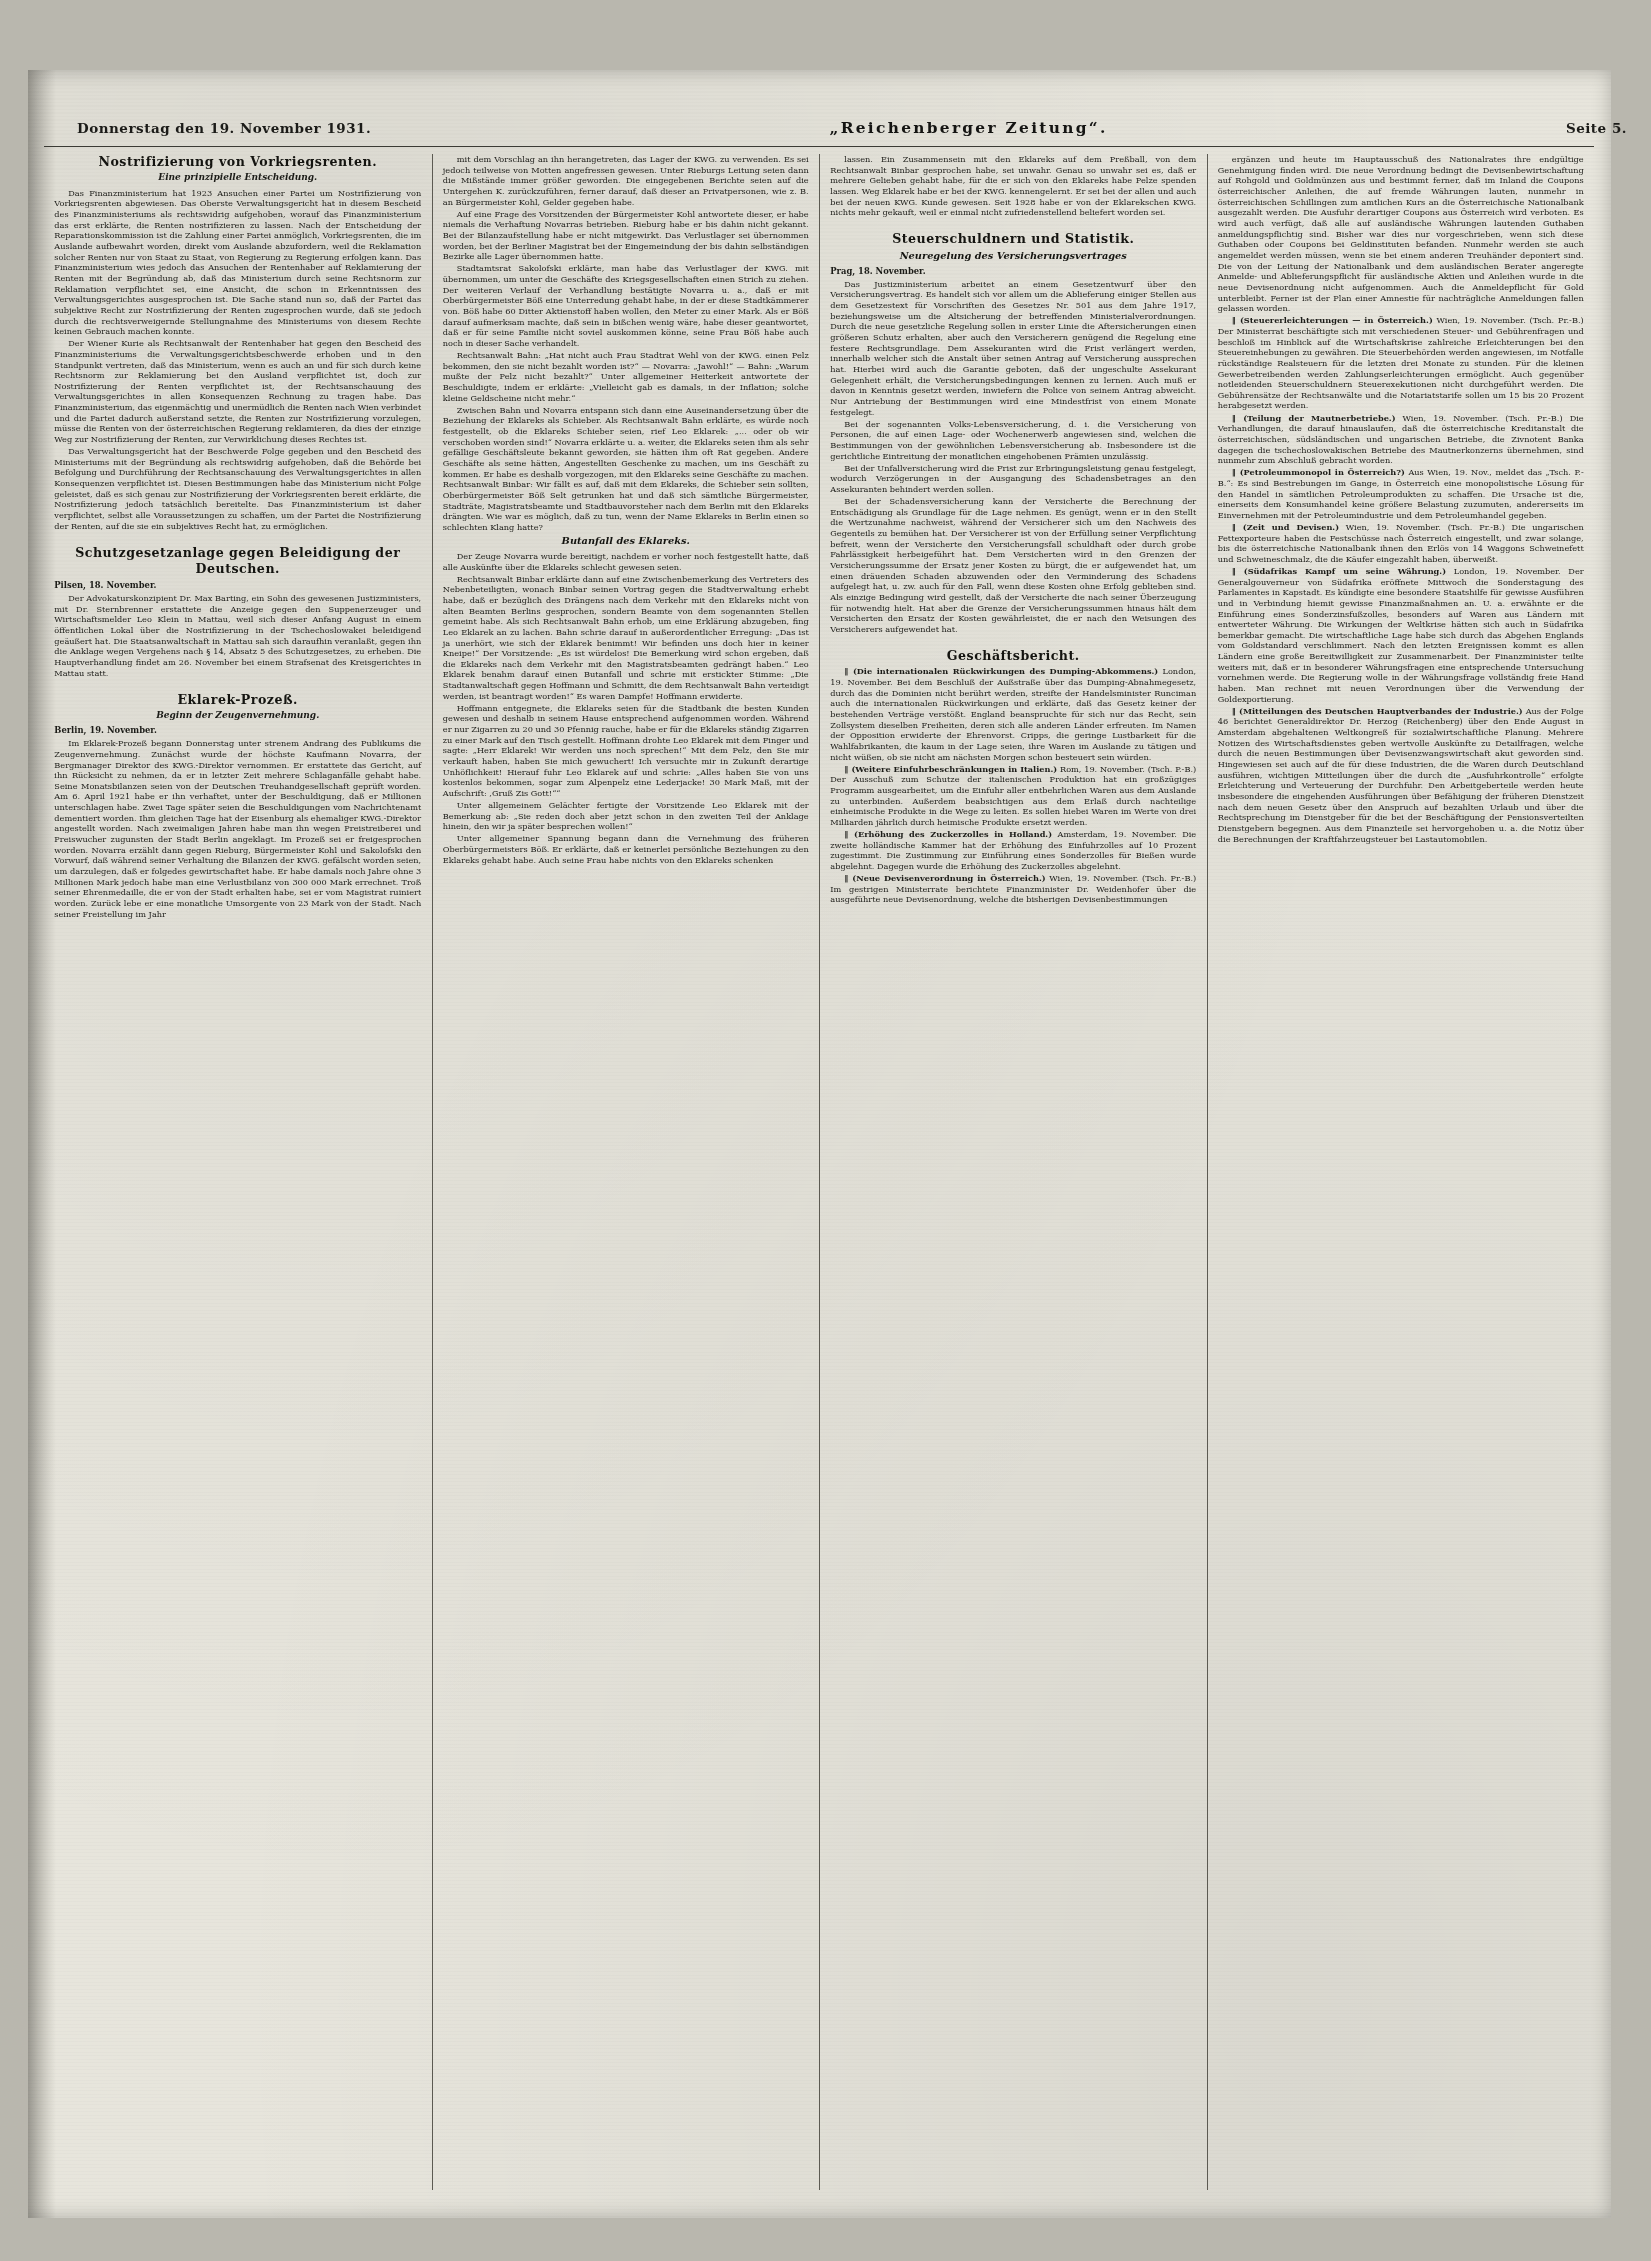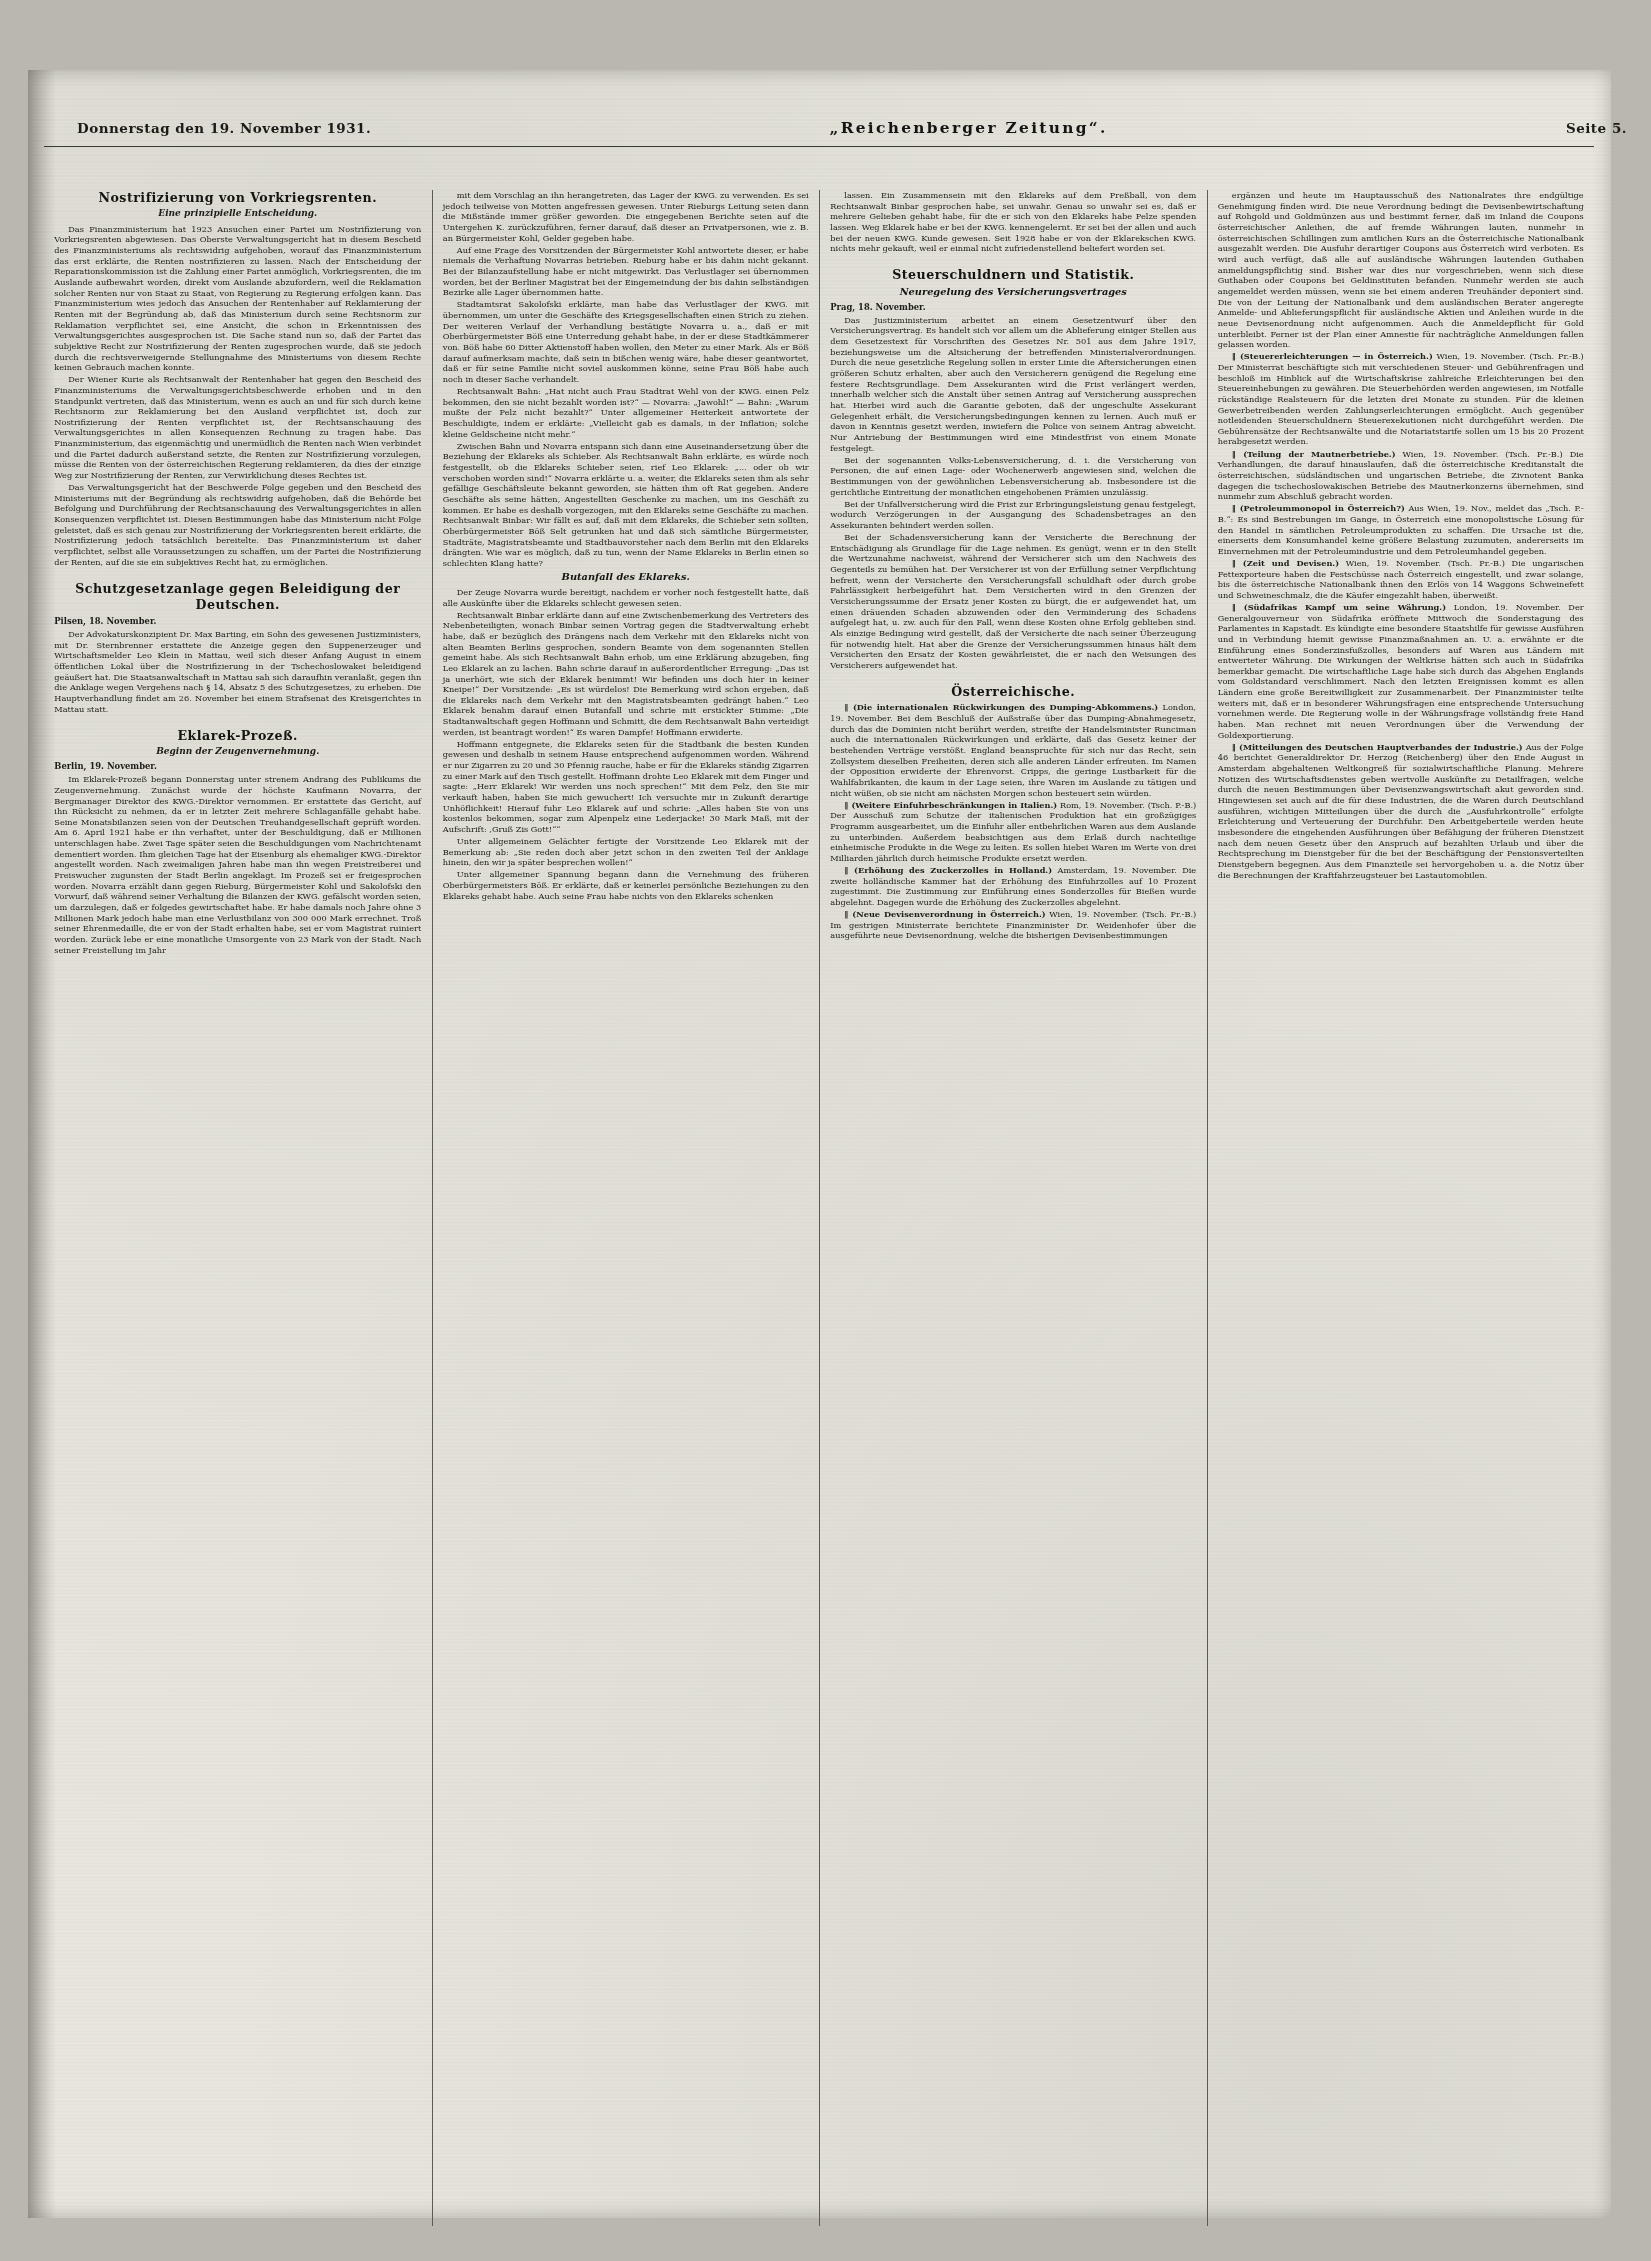--- a/index.html
+++ b/index.html
@@ -70,21 +70,20 @@
   }
   
   .columns {
     position: absolute;
     left: 44px;
     top: 154px;
     width: 1550px;
     height: 2036px;
     display: flex;
     gap: 0;
-    margin-top: 36px;
   }
   .col {
     width: 388px;
     padding: 0 10.3px;
     box-sizing: border-box;
     position: relative;
   }
   .col + .col {
     border-left: 0.9px solid #5c5a52;
   }
@@ -199,21 +198,21 @@
           <p class="body">lassen. Ein Zusammensein mit den Eklareks auf dem Preßball, von dem Rechtsanwalt Binbar gesprochen habe, sei unwahr. Genau so unwahr sei es, daß er mehrere Gelieben gehabt habe, für die er sich von den Eklareks habe Pelze spenden lassen. Weg Eklarek habe er bei der KWG. kennengelernt. Er sei bei der allen und auch bei der neuen KWG. Kunde gewesen. Seit 1928 habe er von der Eklarekschen KWG. nichts mehr gekauft, weil er einmal nicht zufriedenstellend beliefert worden sei.</p>
           <div class="biggap"></div>
           <h2 class="hdr">Steuerschuldnern und Statistik.</h2>
           <h3 class="subhdr">Neuregelung des Versicherungsvertrages</h3>
           <div class="dateline">Prag, 18. November.</div>
           <p class="body">Das Justizministerium arbeitet an einem Gesetzentwurf über den Versicherungsvertrag. Es handelt sich vor allem um die Ablieferung einiger Stellen aus dem Gesetzestext für Vorschriften des Gesetzes Nr. 501 aus dem Jahre 1917, beziehungsweise um die Altsicherung der betreffenden Ministerialverordnungen. Durch die neue gesetzliche Regelung sollen in erster Linie die Aftersicherungen einen größeren Schutz erhalten, aber auch den Versicherern genügend die Regelung eine festere Rechtsgrundlage. Dem Assekuranten wird die Frist verlängert werden, innerhalb welcher sich die Anstalt über seinen Antrag auf Versicherung aussprechen hat. Hierbei wird auch die Garantie geboten, daß der ungeschulte Assekurant Gelegenheit erhält, die Versicherungsbedingungen kennen zu lernen. Auch muß er davon in Kenntnis gesetzt werden, inwiefern die Police von seinem Antrag abweicht. Nur Antriebung der Bestimmungen wird eine Mindestfrist von einem Monate festgelegt.</p>
           <p class="body">Bei der sogenannten Volks-Lebensversicherung, d. i. die Versicherung von Personen, die auf einen Lage- oder Wochenerwerb angewiesen sind, welchen die Bestimmungen von der gewöhnlichen Lebensversicherung ab. Insbesondere ist die gerichtliche Eintreitung der monatlichen eingehobenen Prämien unzulässig.</p>
           <p class="body">Bei der Unfallversicherung wird die Frist zur Erbringungsleistung genau festgelegt, wodurch Verzögerungen in der Ausgangung des Schadensbetrages an den Assekuranten behindert werden sollen.</p>
           <p class="body">Bei der Schadensversicherung kann der Versicherte die Berechnung der Entschädigung als Grundlage für die Lage nehmen. Es genügt, wenn er in den Stellt die Wertzunahme nachweist, während der Versicherer sich um den Nachweis des Gegenteils zu bemühen hat. Der Versicherer ist von der Erfüllung seiner Verpflichtung befreit, wenn der Versicherte den Versicherungsfall schuldhaft oder durch grobe Fahrlässigkeit herbeigeführt hat. Dem Versicherten wird in den Grenzen der Versicherungssumme der Ersatz jener Kosten zu bürgt, die er aufgewendet hat, um einen dräuenden Schaden abzuwenden oder den Verminderung des Schadens aufgelegt hat, u. zw. auch für den Fall, wenn diese Kosten ohne Erfolg geblieben sind. Als einzige Bedingung wird gestellt, daß der Versicherte die nach seiner Überzeugung für notwendig hielt. Hat aber die Grenze der Versicherungssummen hinaus hält dem Versicherten den Ersatz der Kosten gewährleistet, die er nach den Weisungen des Versicherers aufgewendet hat.</p>
           <div class="biggap"></div>
-          <h2 class="hdr">Österreichische.</h2>
+          <h2 class="hdr">Geschäftsbericht.</h2>
           <p class="body"><b>‖ (Die internationalen Rückwirkungen des Dumping-Abkommens.)</b> London, 19. November. Bei dem Beschluß der Außstraße über das Dumping-Abnahmegesetz, durch das die Dominien nicht berührt werden, streifte der Handelsminister Runciman auch die internationalen Rückwirkungen und erklärte, daß das Gesetz keiner der bestehenden Verträge verstößt. England beanspruchte für sich nur das Recht, sein Zollsystem dieselben Freiheiten, deren sich alle anderen Länder erfreuten. Im Namen der Opposition erwiderte der Ehrenvorst. Cripps, die geringe Lustbarkeit für die Wahlfabrikanten, die kaum in der Lage seien, ihre Waren im Auslande zu tätigen und nicht wüßen, ob sie nicht am nächsten Morgen schon besteuert sein würden.</p>
           <p class="body"><b>‖ (Weitere Einfuhrbeschränkungen in Italien.)</b> Rom, 19. November. (Tsch. P.-B.) Der Ausschuß zum Schutze der italienischen Produktion hat ein großzügiges Programm ausgearbeitet, um die Einfuhr aller entbehrlichen Waren aus dem Auslande zu unterbinden. Außerdem beabsichtigen aus dem Erlaß durch nachteilige einheimische Produkte in die Wege zu leiten. Es sollen hiebei Waren im Werte von drei Milliarden jährlich durch heimische Produkte ersetzt werden.</p>
           <p class="body"><b>‖ (Erhöhung des Zuckerzolles in Holland.)</b> Amsterdam, 19. November. Die zweite holländische Kammer hat der Erhöhung des Einfuhrzolles auf 10 Prozent zugestimmt. Die Zustimmung zur Einführung eines Sonderzolles für Bießen wurde abgelehnt. Dagegen wurde die Erhöhung des Zuckerzolles abgelehnt.</p>
           <p class="body"><b>‖ (Neue Devisenverordnung in Österreich.)</b> Wien, 19. November. (Tsch. Pr.-B.) Im gestrigen Ministerrate berichtete Finanzminister Dr. Weidenhofer über die ausgeführte neue Devisenordnung, welche die bisherigen Devisenbestimmungen</p>
         </div>
       </div>
       <div class="col">
         <div class="col-inner">
           <p class="body">ergänzen und heute im Hauptausschuß des Nationalrates ihre endgültige Genehmigung finden wird. Die neue Verordnung bedingt die Devisenbewirtschaftung auf Rohgold und Goldmünzen aus und bestimmt ferner, daß im Inland die Coupons österreichischer Anleihen, die auf fremde Währungen lauten, nunmehr in österreichischen Schillingen zum amtlichen Kurs an die Österreichische Nationalbank ausgezahlt werden. Die Ausfuhr derartiger Coupons aus Österreich wird verboten. Es wird auch verfügt, daß alle auf ausländische Währungen lautenden Guthaben anmeldungspflichtig sind. Bisher war dies nur vorgeschrieben, wenn sich diese Guthaben oder Coupons bei Geldinstituten befanden. Nunmehr werden sie auch angemeldet werden müssen, wenn sie bei einem anderen Treuhänder deponiert sind. Die von der Leitung der Nationalbank und dem ausländischen Berater angeregte Anmelde- und Ablieferungspflicht für ausländische Aktien und Anleihen wurde in die neue Devisenordnung nicht aufgenommen. Auch die Anmeldepflicht für Gold unterbleibt. Ferner ist der Plan einer Amnestie für nachträgliche Anmeldungen fallen gelassen worden.</p>
           <p class="body"><b>‖ (Steuererleichterungen — in Österreich.)</b> Wien, 19. November. (Tsch. Pr.-B.) Der Ministerrat beschäftigte sich mit verschiedenen Steuer- und Gebührenfragen und beschloß im Hinblick auf die Wirtschaftskrise zahlreiche Erleichterungen bei den Steuereinhebungen zu gewähren. Die Steuerbehörden werden angewiesen, im Notfalle rückständige Realsteuern für die letzten drei Monate zu stunden. Für die kleinen Gewerbetreibenden werden Zahlungserleichterungen ermöglicht. Auch gegenüber notleidenden Steuerschuldnern Steuerexekutionen nicht durchgeführt werden. Die Gebührensätze der Rechtsanwälte und die Notariatstarife sollen um 15 bis 20 Prozent herabgesetzt werden.</p>

